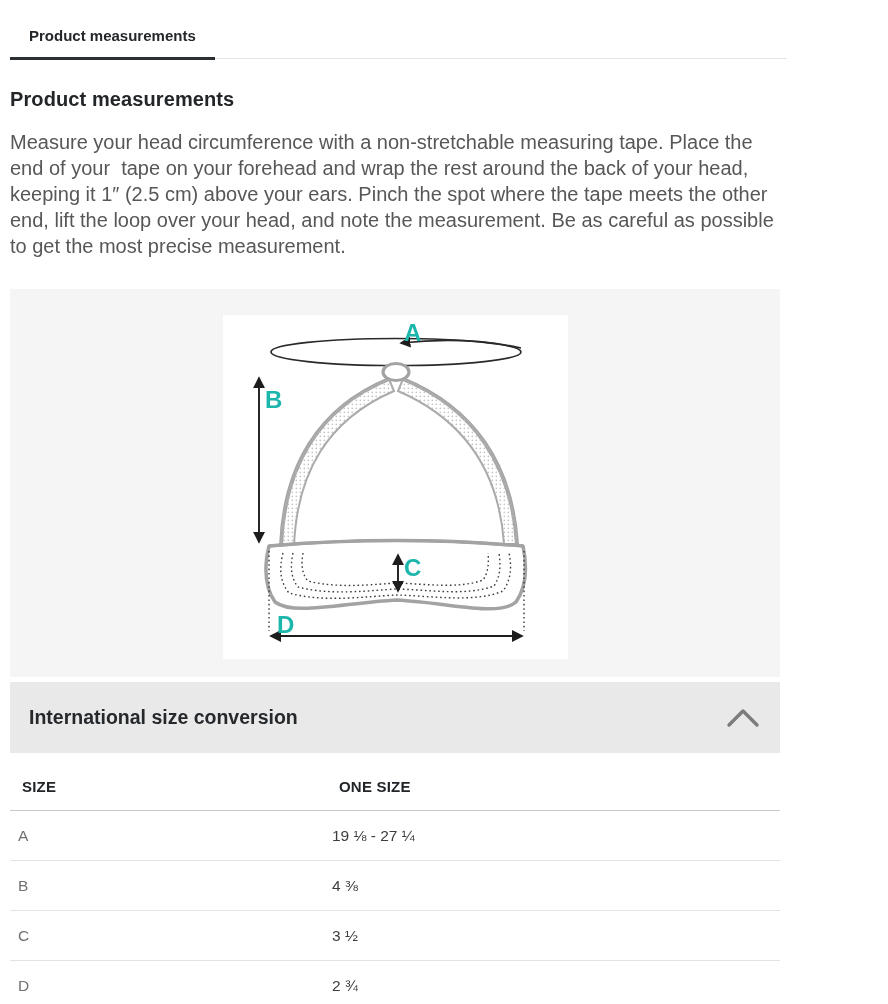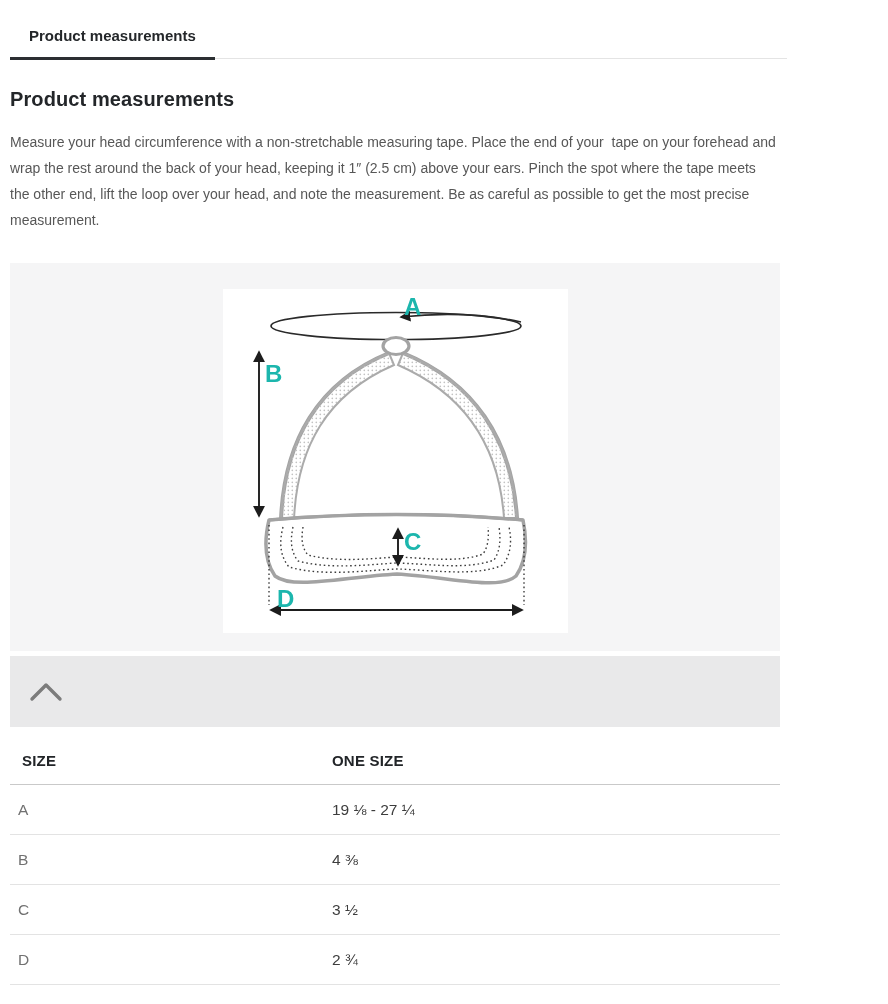--- a/index.html
+++ b/index.html
@@ -7,36 +7,36 @@
   body { font-family:"Liberation Sans", sans-serif; }
   .page { position:relative; width:800px; height:1004px; background:#fff; overflow:hidden; }
 
   
   .tabbar { margin:0 13px 0 10px; padding-top:27px; border-bottom:1px solid #e4e4e4; display:flex; }
   .tab { padding:0 19px 13px 19px; font-size:15px; font-weight:700; color:#24272a;
          border-bottom:3px solid #2c2f32; margin-bottom:-2px; cursor:pointer; }
 
   
   .h1 { margin:29px 10px 0 10px; font-size:20px; font-weight:700; color:#232629; letter-spacing:.1px; }
-  .desc { margin:18px 22px 4px 10px; font-size:14px; line-height:26px; color:#575757; white-space:pre-wrap; }
+  .desc { margin:18px 22px 4px 10px; font-size:20px; line-height:26px; color:#575757; white-space:pre-wrap; }
 
   
   .diagram-panel { margin:30px 20px 0 10px; height:388px; background:#f5f5f6;
                    display:flex; justify-content:center; align-items:flex-start; padding-top:26px; }
   .diagram-box { width:345px; height:344px; background:#fff; }
   .dlabel { font-family:"Liberation Sans", sans-serif; font-weight:700; font-size:24px; fill:#1cb6ad; }
 
   
   .accordion { margin:5px 20px 0 10px; height:71px; background:#e9e9ea; display:flex;
                align-items:center; justify-content:space-between; padding:0 20px 0 19px; cursor:pointer; }
   .accordion-title { font-size:19.5px; font-weight:700; color:#26292c; }
 
   
   .size-table { margin:0 20px 0 10px; }
-  .thead { display:flex; padding:25px 0 15px 0; border-bottom:1px solid #c9c9c9; }
+  .thead { display:flex; padding:25px 0 15px 0; border-bottom:1px solid #c9c9c9;gap:7px; }
   .thead .cell { font-size:15px; font-weight:700; color:#222528; letter-spacing:.2px; }
   .c1 { width:322px; }
   .thead .c1 { padding-left:12px; }
   .trow { display:flex; align-items:center; height:50px; border-bottom:1px solid #e3e3e3; font-size:15.5px; }
   .trow .c1 { padding-left:8px; color:#717171; }
   .trow .c2 { color:#3d3d3d; }
 
   .scroll-speck { position:absolute; left:876px; top:998px; width:5px; height:5px; background:#909090; }
 </style>
 </head>
@@ -96,20 +96,21 @@
 
         <text x="181" y="26" class="dlabel">A</text>
         <text x="42" y="93" class="dlabel">B</text>
         <text x="181" y="261" class="dlabel">C</text>
         <text x="54" y="318" class="dlabel">D</text>
       </svg>
     </div>
   </div>
 
   <div class="accordion">
+    <span class="accordion-title">International size conversion</span>
     <svg width="34" height="20" viewBox="0 0 34 20">
       <polyline points="3,17 17,3 31,17" fill="none" stroke="#7c7c7c" stroke-width="3.4" stroke-linecap="round" stroke-linejoin="round"></polyline>
     </svg>
   </div>
 
   <div class="size-table">
     <div class="thead">
       <div class="cell c1">SIZE</div>
       <div class="cell c2">ONE SIZE</div>
     </div>

